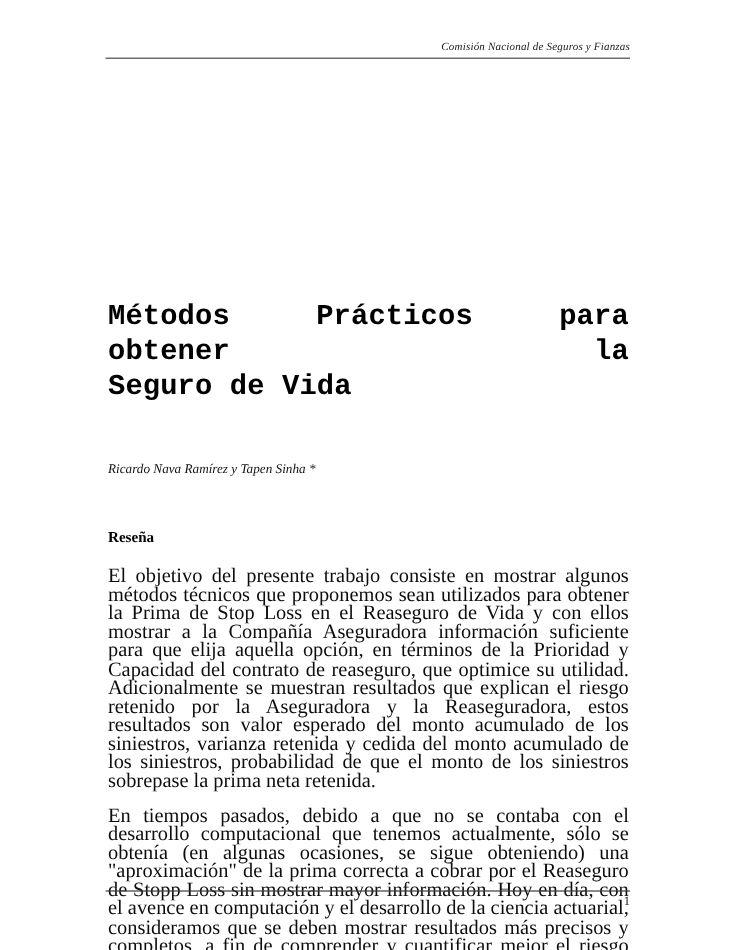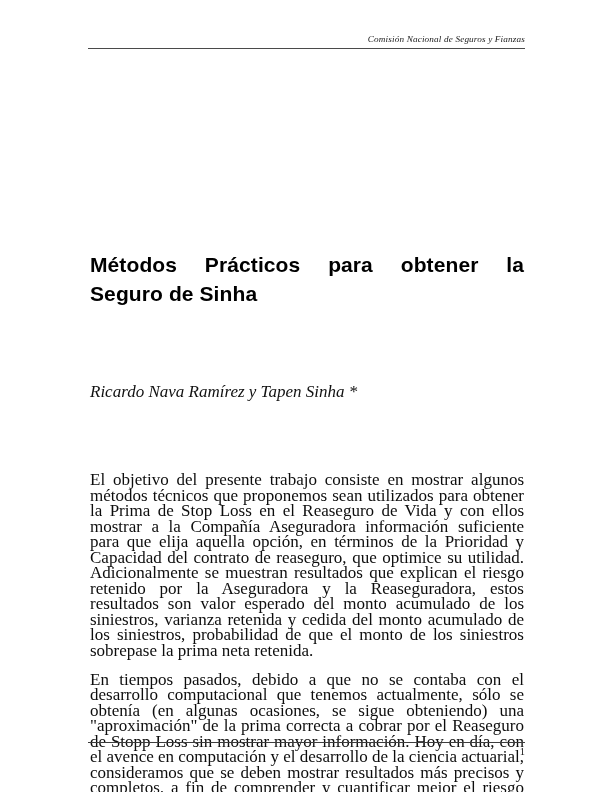--- a/index.html
+++ b/index.html
@@ -51,23 +51,23 @@
     border-top: 1.1px solid #ururu;
     border-top: 1.1px solid #4a4a4a;
   }
 
   .doc-title {
     position: absolute;
     left: 90px;
     top: 250px;
     width: 434px;
     margin: 0;
-    font-family: Liberation Sans, sans-serif;
+    font-family: Liberation Mono, monospace;
     font-weight: bold;
-    font-size: 21px;
+    font-size: 24px;
     line-height: 29px;
     text-align: justify;
     text-align-last: left;
     letter-spacing: 0.1px;
     color: #000;
   }
   .doc-title .tline {
     display: block;
     text-align: justify;
     text-align-last: justify;
@@ -76,21 +76,21 @@
     text-align-last: left;
   }
 
   .authors {
     position: absolute;
     left: 90px;
     top: 384px;
     width: 434px;
     margin: 0;
     font-style: italic;
-    font-size: 17px;
+    font-size: 11px;
     line-height: 15px;
     color: #111;
   }
 
   .section-heading {
     position: absolute;
     left: 90px;
     top: 440px;
     width: 434px;
     margin: 0;
@@ -144,25 +144,26 @@
 
 <div class="page">
 
   <div class="page-header">
     <span class="page-header-text">Comisión Nacional de Seguros y Fianzas</span>
   </div>
   <div class="header-rule"></div>
 
   <h1 class="doc-title">
     <span class="tline">Métodos Prácticos para obtener la</span>
-    <span class="tline last">Seguro de Sinha</span>
+    <span class="tline last">Seguro de Vida</span>
   </h1>
 
   <p class="authors">Ricardo Nava Ramírez y Tapen Sinha *</p>
 
+  <h2 class="section-heading">Reseña</h2>
 
   <div class="abstract">
     <p>El objetivo del presente trabajo consiste en mostrar algunos métodos técnicos que proponemos sean utilizados para obtener la Prima de Stop Loss en el Reaseguro de Vida y con ellos mostrar a la Compañía Aseguradora información suficiente para que elija aquella opción, en términos de la Prioridad y Capacidad del contrato de reaseguro, que optimice su utilidad. Adicionalmente se muestran resultados que explican el riesgo retenido por la Aseguradora y la Reaseguradora, estos resultados son valor esperado del monto acumulado de los siniestros, varianza retenida y cedida del monto acumulado de los siniestros, probabilidad de que el monto de los siniestros sobrepase la prima neta retenida.</p>
     <p>En tiempos pasados, debido a que no se contaba con el desarrollo computacional que tenemos actualmente, sólo se obtenía (en algunas ocasiones, se sigue obteniendo) una "aproximación" de la prima correcta a cobrar por el Reaseguro de Stopp Loss sin mostrar mayor información. Hoy en día, con el avence en computación y el desarrollo de la ciencia actuarial, consideramos que se deben mostrar resultados más precisos y completos, a fin de comprender y cuantificar mejor el riesgo asumido por cada una de las partes en el reaseguro de Stop Loss.</p>
   </div>
 
   <div class="footer-rule"></div>
   <div class="page-number">1</div>
 
 </div>

